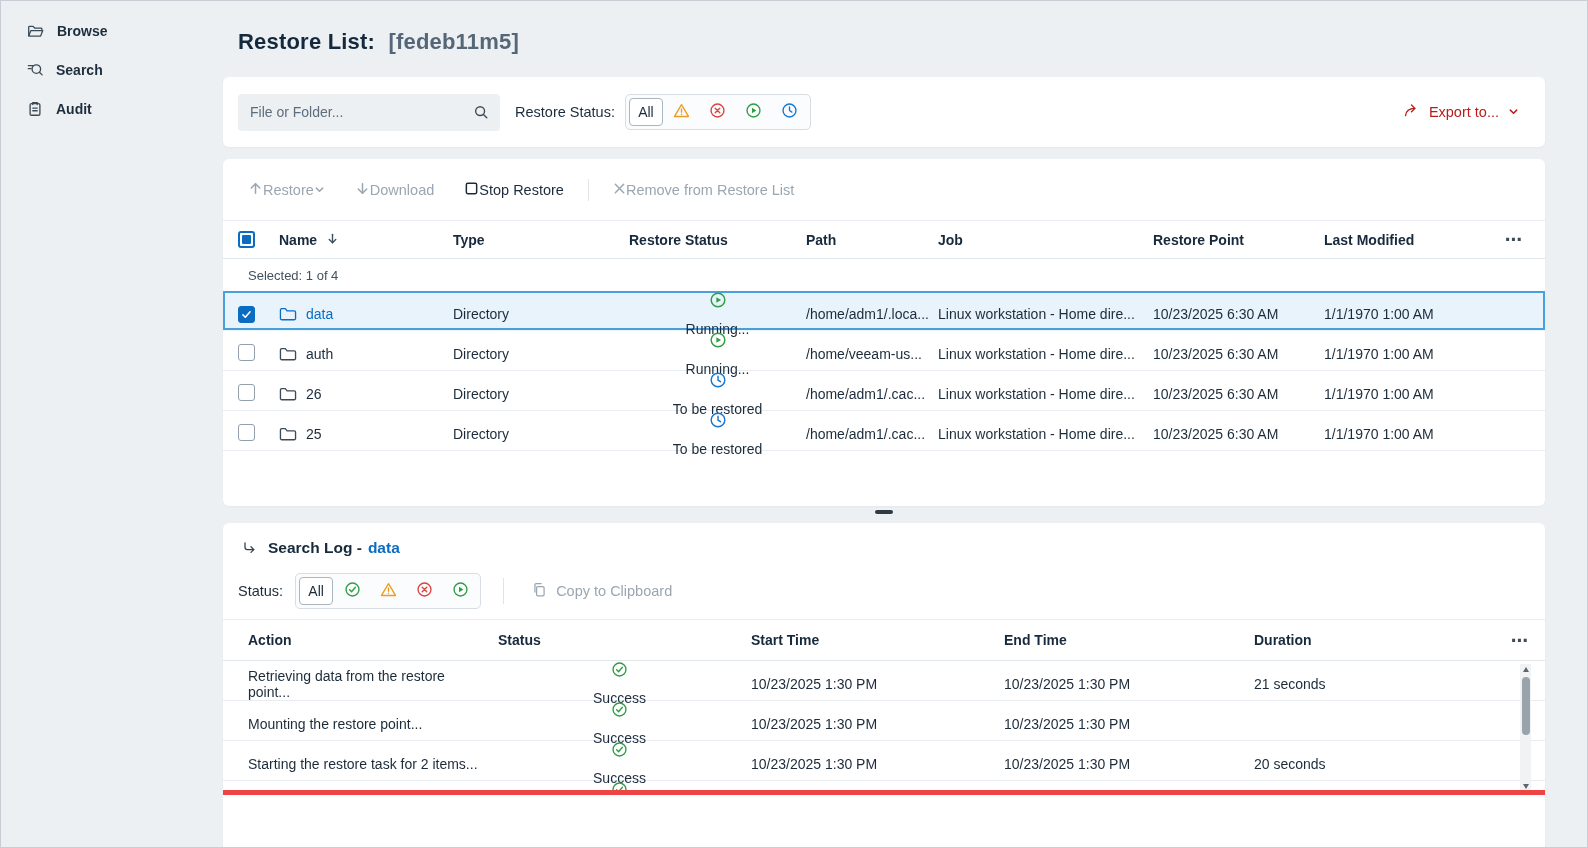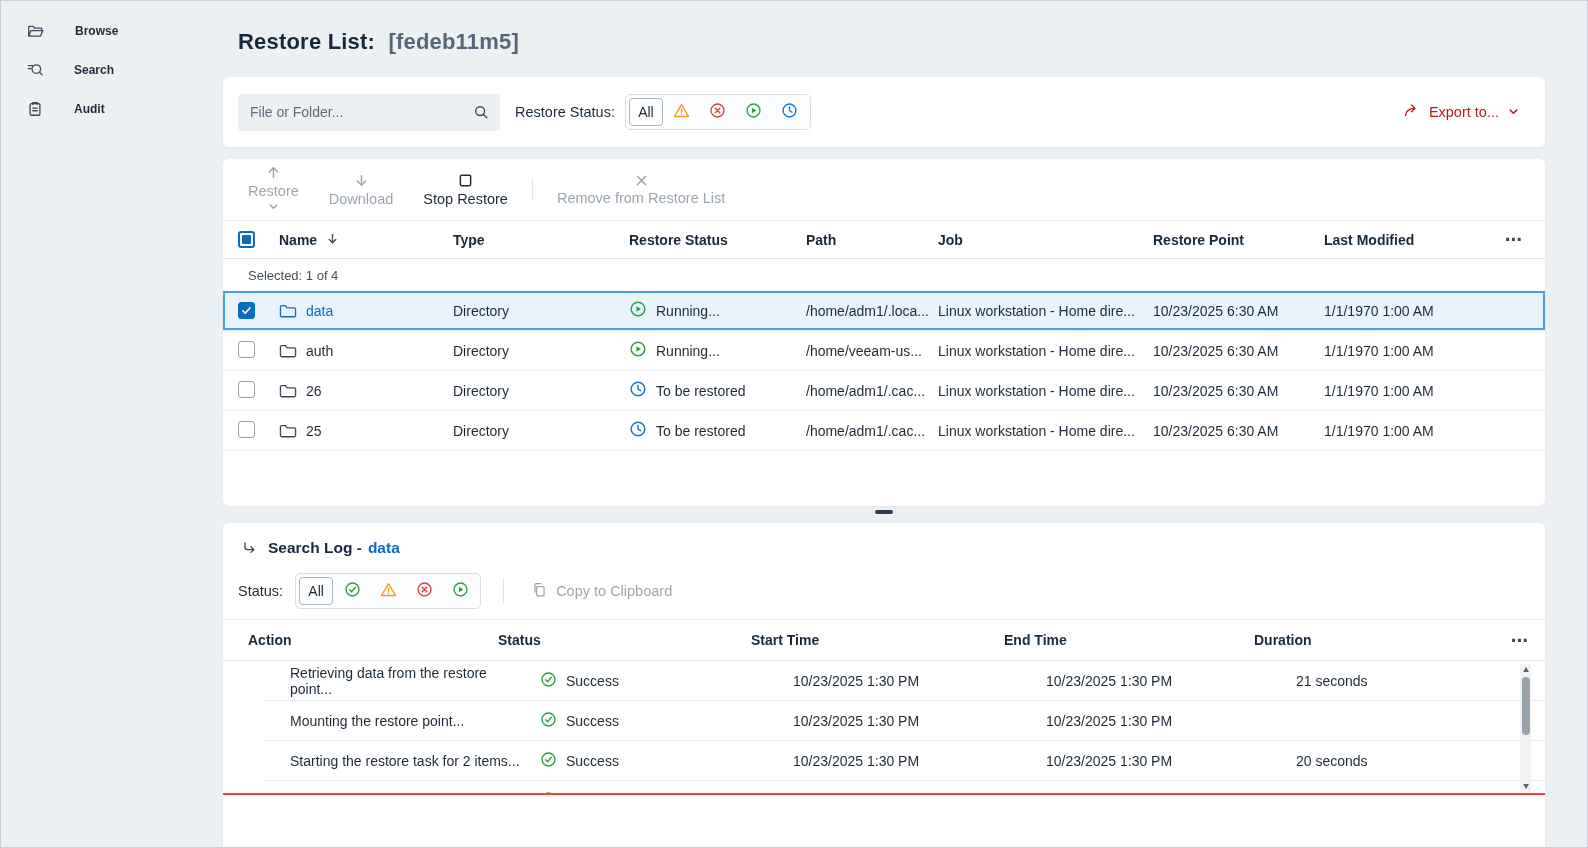--- a/index.html
+++ b/index.html
@@ -4,22 +4,22 @@
 <style>
   * { box-sizing: border-box; }
   html,body { margin:0; padding:0; }
   body { font-family:"Liberation Sans","DejaVu Sans",sans-serif; background:#dfe3e7; }
 
   .viewport { position:relative; width:1588px; height:848px; background:#edf0f3;
               border:1px solid #c8ced5; overflow:hidden; color:#1c2b3a; }
 
   
   .sidebar { position:absolute; left:0; top:0; width:222px; height:100%; padding-top:10px; }
-  .side-item { display:flex; align-items:center; gap:31px; height:38px; margin:1px 12px;
-               padding-left:14px; border-radius:6px; font-size:12px; font-weight:600;
+  .side-item { display:flex; align-items:center; gap:13px; height:38px; margin:1px 12px;
+               padding-left:14px; border-radius:6px; font-size:14px; font-weight:600;
                color:#1e2d3c; cursor:pointer; position:relative; }
   .side-item svg { flex:none; }
   .side-item.active { background:#fff; color:#0b6cc1; box-shadow:0 1px 2px rgba(16,35,55,.10); }
   .side-item.active::before { content:""; position:absolute; left:0; top:8px; bottom:8px;
                width:3px; border-radius:2px; background:#0b6cc1; }
 
   
   .main { position:absolute; left:222px; top:0; width:1366px; height:100%; }
   .page-title { position:absolute; left:15px; top:28px; margin:0; font-size:22px;
                 font-weight:700; color:#15293e; letter-spacing:.2px; }
@@ -45,21 +45,21 @@
   .seg-ic { width:34px; height:28px; background:transparent; border:none; display:flex;
             align-items:center; justify-content:center; cursor:pointer; padding:0; }
 
   .export-btn { margin-left:auto; display:flex; align-items:center; gap:9px; background:none;
                 border:none; font:14.5px "Liberation Sans",sans-serif; color:#b91c1c; cursor:pointer; }
 
   
   .table-card { top:158px; height:347px; overflow:hidden; }
   .toolbar { height:62px; display:flex; align-items:center; padding-left:25px; border-bottom:1px solid #e9edf1; }
   .tbtn { display:flex; align-items:center; background:none; border:none;
-          font:14.5px "Liberation Sans",sans-serif; color:#1c2b3a; cursor:pointer; padding:0; margin-right:30px;flex-direction:column; }
+          font:14.5px "Liberation Sans",sans-serif; color:#1c2b3a; cursor:pointer; padding:0; margin-right:30px; }
   .tbtn.disabled { color:#9aa6b1; }
   .vdiv { width:1px; height:22px; background:#e2e6ea; margin:0 24px 0 -6px; }
 
   .t-grid { display:grid; grid-template-columns:41px 174px 176px 177px 132px 215px 171px 1fr 40px;
             align-items:center; padding-left:15px; }
   .t-head { height:38px; border-bottom:1px solid #e2e7eb; font-weight:700; font-size:14px; color:#17293c; }
   .th-name { display:flex; align-items:center; gap:9px; }
   .menu-dots { font-size:17px; color:#3d4b58; letter-spacing:1px; cursor:pointer; line-height:1; }
 
   .t-summary { height:32px; display:flex; align-items:center; padding-left:25px; font-size:13px; color:#42505e; }
@@ -70,21 +70,21 @@
   .cb { width:17px; height:17px; border:1.5px solid #93a0ab; border-radius:3px; background:#fff;
         display:inline-flex; align-items:center; justify-content:center; cursor:pointer; }
   .cb.checked { background:#0b6cc1; border-color:#0b6cc1; }
   .cb.ind { border:2px solid #0b6cc1; }
   .cb.ind i { width:9px; height:9px; background:#0b6cc1; border-radius:1px; display:block; }
 
   .c-name { display:flex; align-items:center; gap:9px; }
   .f-icon { display:flex; color:#3c4a57; }
   .f-icon.blue { color:#0b6cc1; }
   .name-link { color:#0b6cc1; }
-  .c-status { display:flex; align-items:center; gap:9px; }
+  .c-status { display:flex; align-items:center; gap:9px;flex-direction:column; }
 
   
   .splitter { position:absolute; top:509px; left:652px; width:18px; height:4px;
               background:#2e3b47; border-radius:2px; cursor:row-resize; }
 
   
   .session-card { top:522px; height:326px; border-radius:6px 6px 0 0; overflow:hidden; }
   .sl-title { display:flex; align-items:center; gap:11px; padding:16px 0 0 18px;
               font-size:15.5px; font-weight:700; color:#17293c; }
   .sl-title .arrow { color:#33414e; display:flex; }
@@ -93,21 +93,21 @@
   .sl-filter .flt-label { margin-left:0; margin-right:2px; }
   .vdiv2 { width:1px; height:26px; background:#dfe4e9; margin:0 22px; }
   .copy-btn { display:flex; align-items:center; gap:9px; background:none; border:none;
               font:14.5px "Liberation Sans",sans-serif; color:#9aa6b1; cursor:pointer; }
 
   .sl-grid { display:grid; grid-template-columns:250px 253px 253px 250px 1fr 44px;
              align-items:center; padding-left:15px; }
   .sl-grid > div { padding-left:10px; }
   .sl-head { height:42px; margin-top:8px; border-top:1px solid #e9edf1; border-bottom:1px solid #e2e7eb;
              font-weight:700; font-size:14px; color:#17293c; }
-  .sl-rows { position:relative; height:134px; overflow:hidden; border-bottom:2px solid #ef4444;padding-left:42px; }
+  .sl-rows { position:relative; height:134px; overflow:hidden; border-bottom:5px solid #ef4444; }
   .sl-row { height:40px; border-bottom:1px solid #e9edf1; font-size:14px; }
 
   
   .sbar { position:absolute; top:3px; right:14px; width:11px; height:128px; background:#f0f2f4; }
   .sbar .sb-up,.sbar .sb-down { position:absolute; left:0; width:11px; height:11px;
         display:flex; align-items:center; justify-content:center; cursor:pointer; }
   .sb-up { top:0; } .sb-down { bottom:0; }
   .tri-up { width:0; height:0; border-left:3.5px solid transparent; border-right:3.5px solid transparent;
             border-bottom:5px solid #5b6670; }
   .tri-down { width:0; height:0; border-left:3.5px solid transparent; border-right:3.5px solid transparent;

